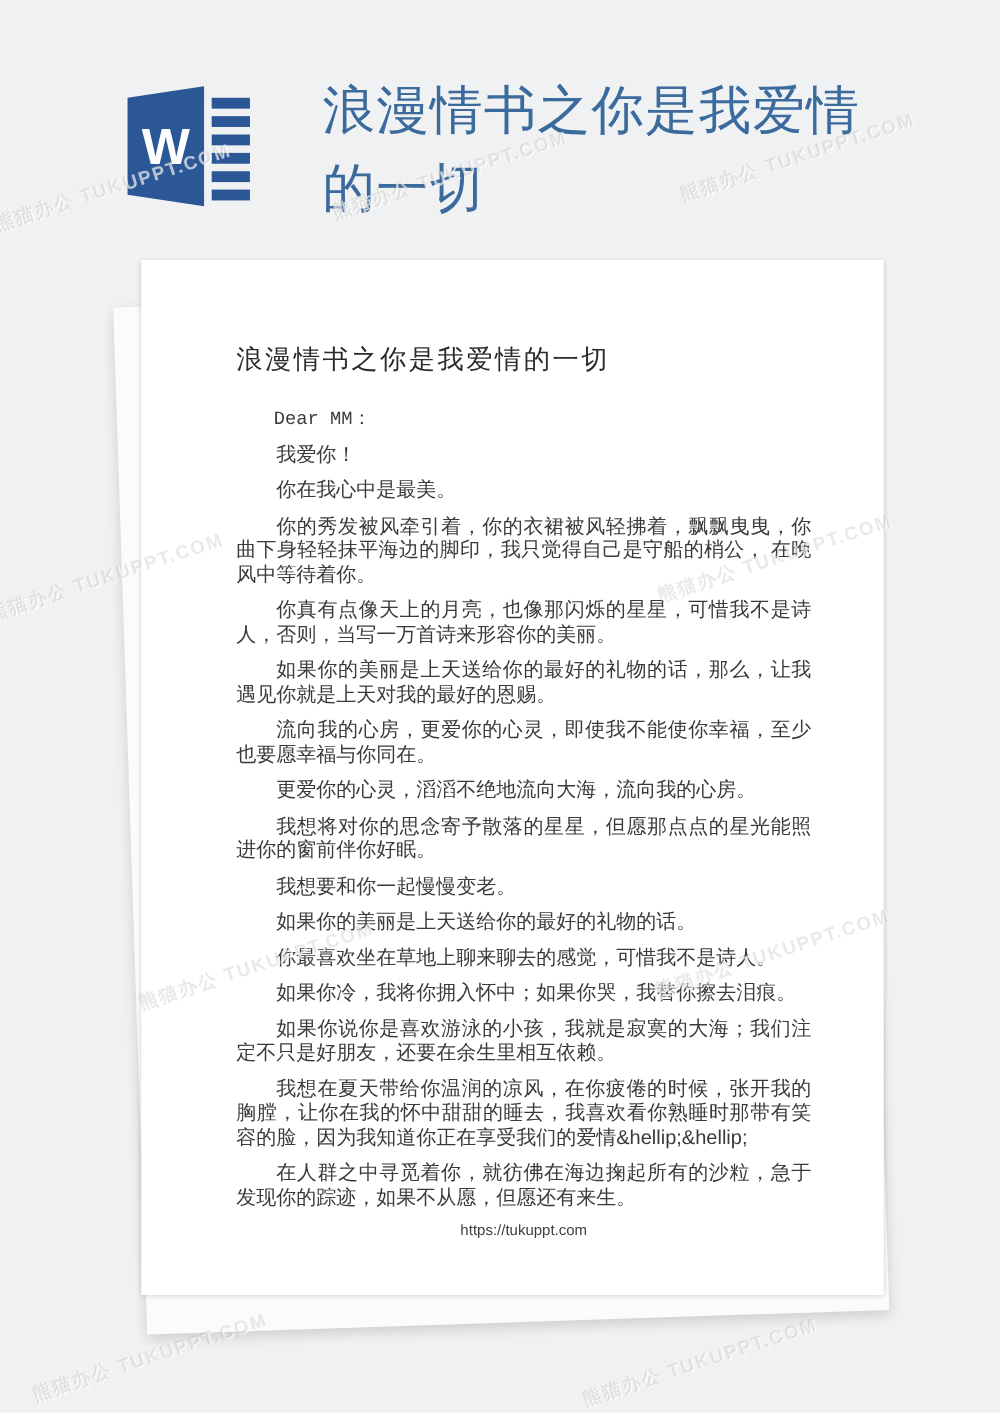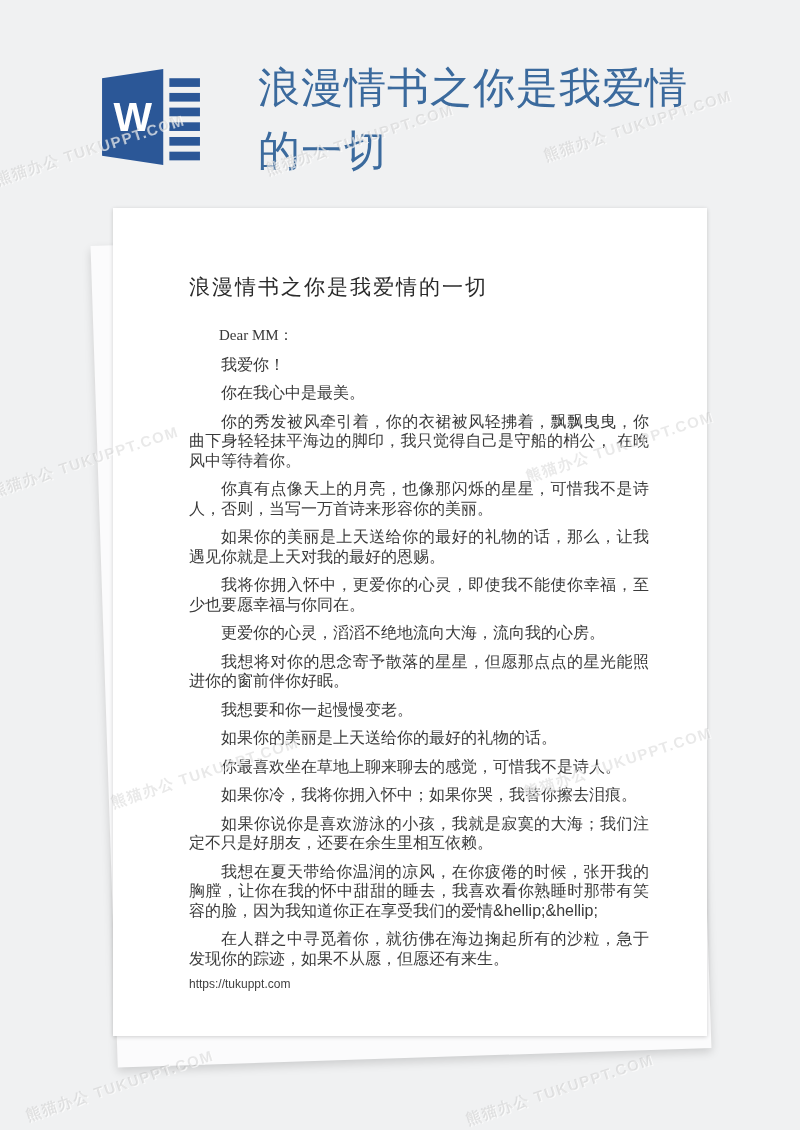--- a/index.html
+++ b/index.html
@@ -27,24 +27,25 @@
   }
   .doc-title{
     margin:0 0 26px 0;font-size:21px;line-height:26px;font-weight:400;
     color:#2b2b2b;font-family:"Liberation Serif",serif;letter-spacing:2px;
   }
   .doc-page p{
     margin:0 0 9px 0;font-size:16px;line-height:19.5px;text-indent:2em;
     color:#3a3a3a;font-family:Liberation Sans, sans-serif;
     text-align:justify;word-break:break-all;
   }
-  .doc-page p.latin{font-family:Liberation Serif, serif;font-size:15px;}
+  .doc-page p.latin{font-family:Liberation Mono, monospace;font-size:15px;}
   .doc-url{
     font-size:12px;color:#3f3f3f;
     font-family:"Liberation Sans",sans-serif;
+    text-align:center;
   }
   
   .wm-layer{position:absolute;left:0;top:0;width:800px;height:1130px;pointer-events:none;}
   .wm{
     position:absolute;white-space:nowrap;font-weight:700;
     font-size:15px;letter-spacing:1.5px;
     color:rgba(120,120,120,0.16);
     text-shadow:1px 1px 0 rgba(255,255,255,0.7);
     transform:translate(-50%,-50%) rotate(-18deg);
     font-family:"Liberation Sans",sans-serif;
@@ -72,21 +73,21 @@
   <div class="back-sheet"></div>
 
   <div class="doc-page">
     <h2 class="doc-title">浪漫情书之你是我爱情的一切</h2>
     <p class="latin">Dear MM：</p>
     <p>我爱你！</p>
     <p>你在我心中是最美。</p>
     <p>你的秀发被风牵引着，你的衣裙被风轻拂着，飘飘曳曳，你曲下身轻轻抹平海边的脚印，我只觉得自己是守船的梢公， 在晚风中等待着你。</p>
     <p>你真有点像天上的月亮，也像那闪烁的星星，可惜我不是诗人，否则，当写一万首诗来形容你的美丽。</p>
     <p>如果你的美丽是上天送给你的最好的礼物的话，那么，让我遇见你就是上天对我的最好的恩赐。</p>
-    <p>我将你拥入怀中，更爱你的心灵，即使我不能使你幸福，至少也要愿幸福与你同在。</p>
+    <p>流向我的心房，更爱你的心灵，即使我不能使你幸福，至少也要愿幸福与你同在。</p>
     <p>更爱你的心灵，滔滔不绝地流向大海，流向我的心房。</p>
     <p>我想将对你的思念寄予散落的星星，但愿那点点的星光能照进你的窗前伴你好眠。</p>
     <p>我想要和你一起慢慢变老。</p>
     <p>如果你的美丽是上天送给你的最好的礼物的话。</p>
     <p>你最喜欢坐在草地上聊来聊去的感觉，可惜我不是诗人。</p>
     <p>如果你冷，我将你拥入怀中；如果你哭，我替你擦去泪痕。</p>
     <p>如果你说你是喜欢游泳的小孩，我就是寂寞的大海；我们注定不只是好朋友，还要在余生里相互依赖。</p>
     <p>我想在夏天带给你温润的凉风，在你疲倦的时候，张开我的胸膛，让你在我的怀中甜甜的睡去，我喜欢看你熟睡时那带有笑容的脸，因为我知道你正在享受我们的爱情&amp;hellip;&amp;hellip;</p>
     <p>在人群之中寻觅着你，就彷佛在海边掬起所有的沙粒，急于发现你的踪迹，如果不从愿，但愿还有来生。</p>
     <div class="doc-url">https://tukuppt.com</div>

